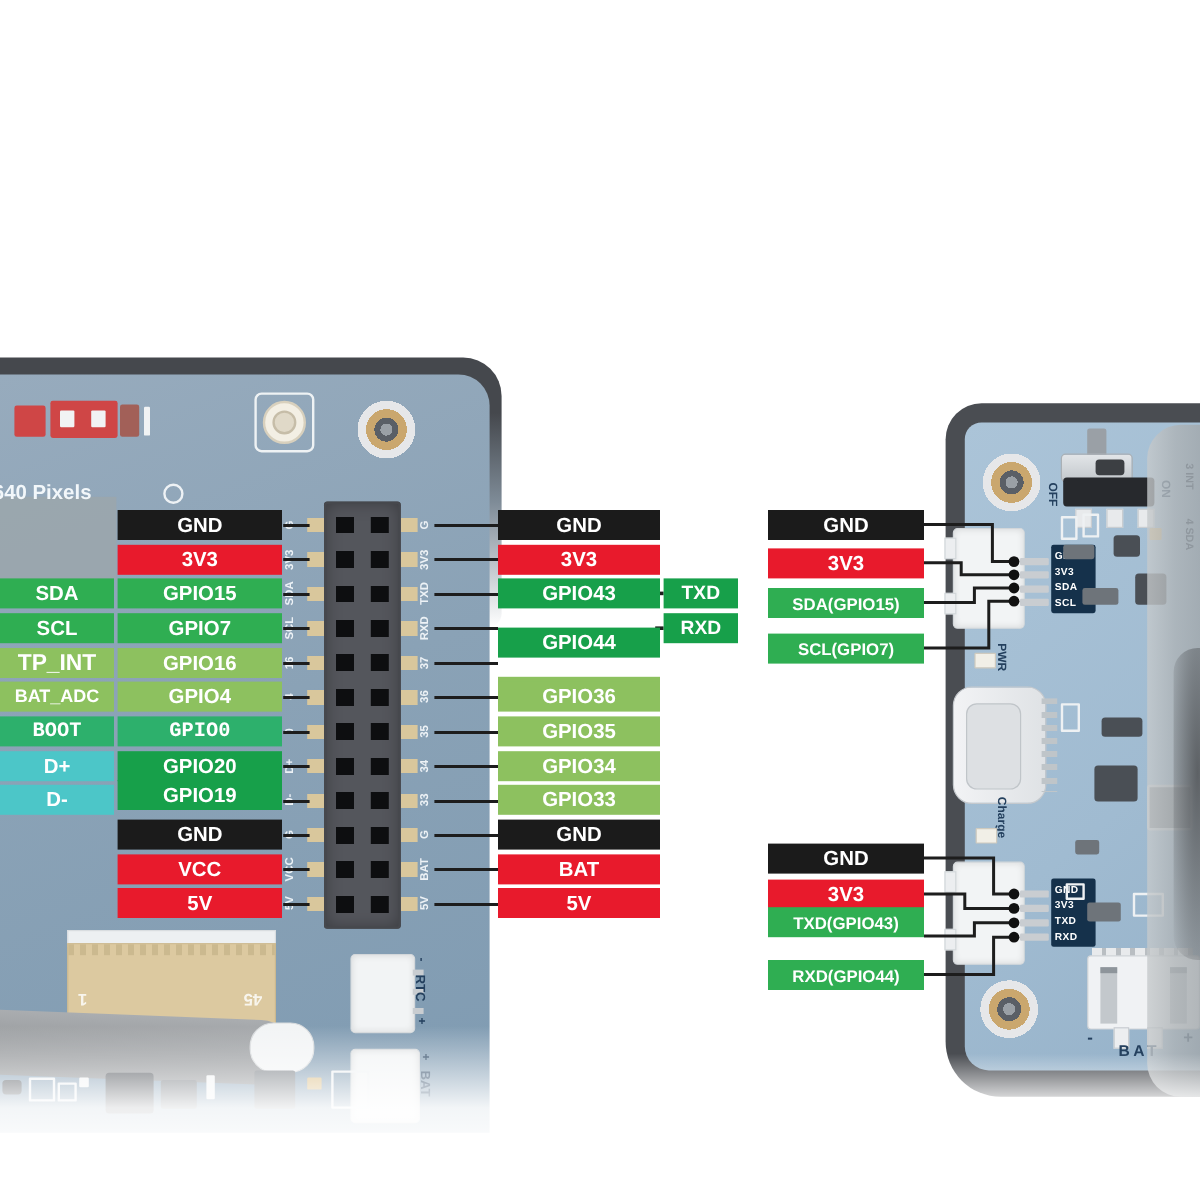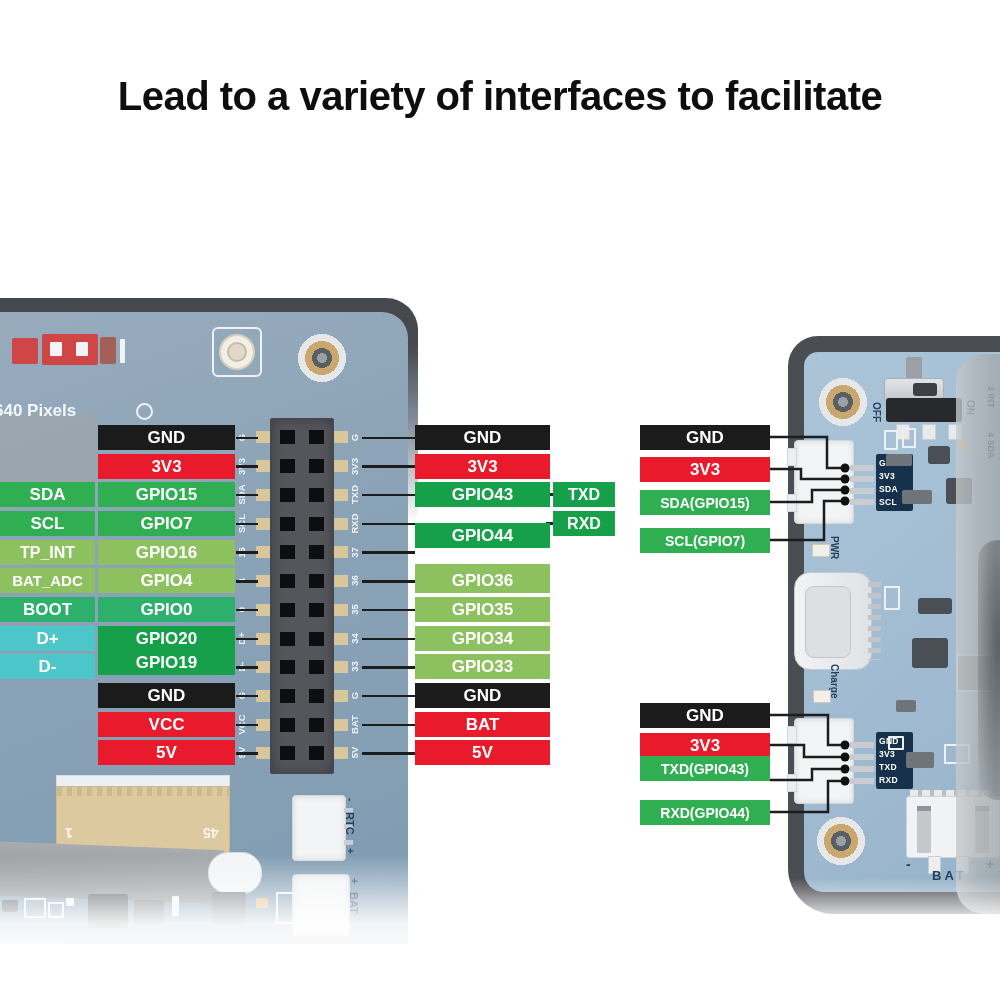--- a/index.html
+++ b/index.html
@@ -12,21 +12,21 @@
   
   .bar{position:absolute;height:25px;display:flex;align-items:center;justify-content:center;
        color:#fff;font-weight:bold;font-size:17px;}
   .w-func{left:0;width:95px;}
   .w-mid{left:98px;width:137px;}
   .w-right{left:415px;width:135px;}
   .w-extra{left:553px;width:62px;font-size:16px;}
   .w-g{left:640px;width:130px;}
   .bar-sm{font-size:14px;}
   .c-blk{background:#1b1b1b;} .c-red{background:#e81a2c;} .c-grn{background:#2fae52;}
-  .c-dkg{background:#17a04a;} .c-ltg{background:#8dc15f;} .c-teal{background:#2db06c;}
+  .c-dkg{background:#17a04a;} .c-ltg{background:#8dc15f;} .c-teal{background:#2db06c;font-family:Liberation Mono, monospace;}
   .c-cyan{background:#4cc6c8;}
   
   .bezelL{position:absolute;left:0;top:298px;width:418px;height:225px;
           border-radius:0 32px 12px 0;background:linear-gradient(180deg,#45484d 0 46px,#7e8b97 120px,rgba(126,139,151,0) 100%);}
   .pcbL{position:absolute;left:0;top:312px;width:408px;height:632px;border-radius:0 26px 0 0;
         background:linear-gradient(160deg,#97abbd 0%,#8aa2b6 45%,#7f9bb2 100%);}
   .graypatch{position:absolute;left:0;top:414px;width:97px;height:69px;background:#9ba6ad;opacity:.9;}
   .bezelR{position:absolute;left:788px;top:336px;width:224px;height:578px;
           border-radius:30px 0 0 46px;background:#4a4d52;}
   .pcbR{position:absolute;left:804px;top:352px;width:210px;height:540px;border-radius:14px 0 0 20px;
@@ -105,21 +105,20 @@
   .fadeR{position:absolute;left:782px;top:878px;width:232px;height:62px;
          background:linear-gradient(180deg,rgba(255,255,255,0) 0%,rgba(255,255,255,.92) 70%,#fff 100%);}
   .rtc-pin{position:absolute;width:9px;height:5px;background:#c9cdd1;}
   svg.wires{position:absolute;left:0;top:0;pointer-events:none;}
 </style>
 </head>
 <body>
 
 <div id="page">
 
-  <div class="title" style="top:74px">Lead to a variety of interfaces to facilitate</div>
 
   <div class="bezelL"></div>
   <div class="pcbL"></div>
   <div class="graypatch"></div>
 
   <div class="redc" style="left:12px;top:338px;width:26px;height:26px"></div>
   <div class="redc" style="left:42px;top:334px;width:56px;height:31px"></div>
   <div class="whitesq" style="left:50px;top:342px;width:12px;height:14px"></div>
   <div class="whitesq" style="left:76px;top:342px;width:12px;height:14px"></div>
   <div class="smd" style="left:100px;top:337px;width:16px;height:27px;background:#a26058"></div>
@@ -323,21 +322,21 @@
   <div class="bar w-func c-grn" style="top:482px">SDA</div>
   <div class="bar w-mid c-grn" style="top:482px">GPIO15</div>
   <div class="bar w-right c-dkg" style="top:482px">GPIO43</div>
   <div class="bar w-extra c-dkg" style="top:482px">TXD</div>
 
   <div class="bar w-func c-grn" style="top:511px">SCL</div>
   <div class="bar w-mid c-grn" style="top:511px">GPIO7</div>
   <div class="bar w-right c-dkg" style="top:523px">GPIO44</div>
   <div class="bar w-extra c-dkg" style="top:511px">RXD</div>
 
-  <div class="bar w-func c-ltg" style="top:540px;font-size:16px">TP_INT</div>
+  <div class="bar w-func c-ltg" style="top:540px;font-size:19px">TP_INT</div>
   <div class="bar w-mid c-ltg" style="top:540px">GPIO16</div>
   <div class="bar w-right c-ltg" style="top:564px">GPIO37</div>
 
   <div class="bar w-func c-ltg" style="top:568px;font-size:15px">BAT_ADC</div>
   <div class="bar w-mid c-ltg" style="top:568px">GPIO4</div>
   <div class="bar w-right c-ltg" style="top:568px">GPIO36</div>
 
   <div class="bar w-func c-teal" style="top:597px">BOOT</div>
   <div class="bar w-mid c-teal" style="top:597px">GPIO0</div>
   <div class="bar w-right c-ltg" style="top:597px">GPIO35</div>

